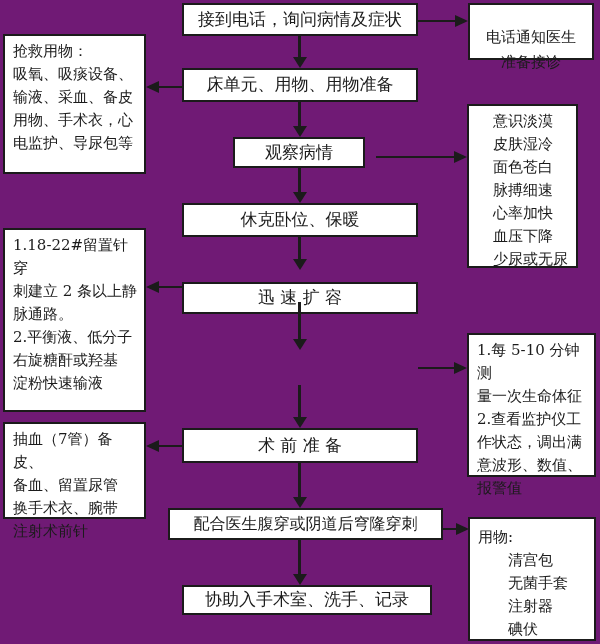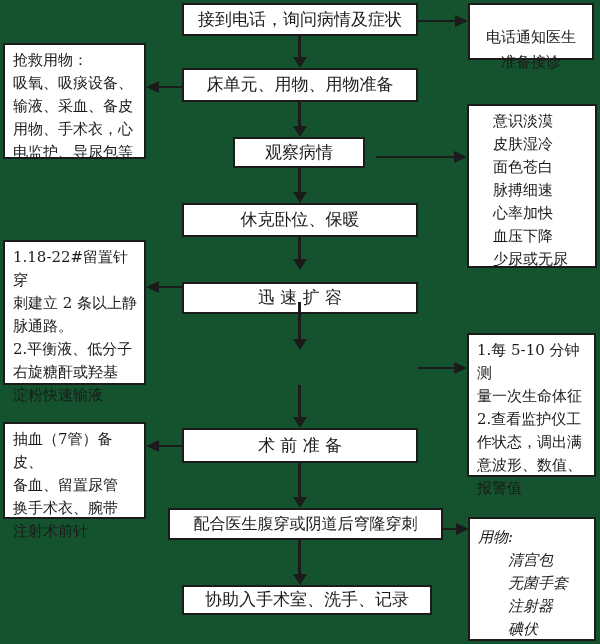--- a/index.html
+++ b/index.html
@@ -4,21 +4,21 @@
 <style>
   html, body { margin: 0; padding: 0; }
   body {
     font-family: "DejaVu Serif", "Liberation Serif", serif;
     background: #ffffff;
   }
   #canvas {
     position: relative;
     width: 600px;
     height: 644px;
-    background: #14532d;
+    background: #701a75;
     overflow: hidden;
     color: #1b1b1b;
   }
   .box {
     position: absolute;
     box-sizing: border-box;
     border: 2px solid #1b1b1b;
     background: #ffffff;
     color: #1b1b1b;
   }
@@ -83,52 +83,52 @@
 
   <div class="box step" style="left:182px; top:3px;   width:236px; height:33px;">接到电话，询问病情及症状</div>
   <div class="box step" style="left:182px; top:68px;  width:236px; height:34px;">床单元、用物、用物准备</div>
   <div class="box step" style="left:233px; top:137px; width:132px; height:31px;">观察病情</div>
   <div class="box step" style="left:182px; top:203px; width:236px; height:34px;">休克卧位、保暖</div>
   <div class="box step" style="left:182px; top:270px; width:236px; height:32px;margin-top:12px;">迅 速 扩 容</div>
   <div class="box step" style="left:182px; top:428px; width:236px; height:35px;">术 前 准 备</div>
   <div class="box step" style="left:168px; top:508px; width:275px; height:32px; font-size:16px;">配合医生腹穿或阴道后穹隆穿刺</div>
   <div class="box step" style="left:182px; top:585px; width:250px; height:30px;">协助入手术室、洗手、记录</div>
 
-  <div class="box note" style="left:3px; top:34px;  width:143px; height:116px;margin-top:9px;">抢救用物：
+  <div class="box note" style="left:3px; top:34px;  width:143px; height:140px;">抢救用物：
 吸氧、吸痰设备、
 输液、采血、备皮
 用物、手术衣，心
 电监护、导尿包等</div>
-  <div class="box note" style="left:3px; top:240px; width:143px; height:145px;">1.18-22#留置针穿
+  <div class="box note" style="left:3px; top:228px; width:143px; height:184px;">1.18-22#留置针穿
 刺建立 2 条以上静
 脉通路。
 2.平衡液、低分子
 右旋糖酐或羟基
 淀粉快速输液</div>
   <div class="box note" style="left:3px; top:422px; width:143px; height:97px;">抽血（7管）备皮、
 备血、留置尿管
 换手术衣、腕带
 注射术前针</div>
 
   <div class="box note centered" style="left:468px; top:3px;   width:126px; height:57px;">电话通知医生
 准备接诊</div>
-  <div class="box note" style="left:467px; top:104px; width:130px; height:164px; padding-left:24px;">意识淡漠
+  <div class="box note" style="left:467px; top:104px; width:111px; height:164px; padding-left:24px;">意识淡漠
 皮肤湿冷
 面色苍白
 脉搏细速
 心率加快
 血压下降
 少尿或无尿</div>
   <div class="box note" style="left:467px; top:333px; width:129px; height:144px; ">1.每 5-10 分钟测
 量一次生命体征
 2.查看监护仪工
 作状态，调出满
 意波形、数值、
 报警值</div>
-  <div class="box note" style="left:468px; top:517px; width:128px; height:124px; padding-top:7px;font-style:italic;">用物:
+  <div class="box note" style="left:468px; top:517px; width:128px; height:124px; padding-top:7px;">用物:
 　　清宫包
 　　无菌手套
 　　注射器
 　　碘伏</div>
 
   <div class="vline" style="top:36px;  height:22px;"></div>
   <div class="vhead" style="top:57px;"></div>
   <div class="vline" style="top:102px; height:25px;"></div>
   <div class="vhead" style="top:126px;"></div>
   <div class="vline" style="top:168px; height:25px;"></div>

